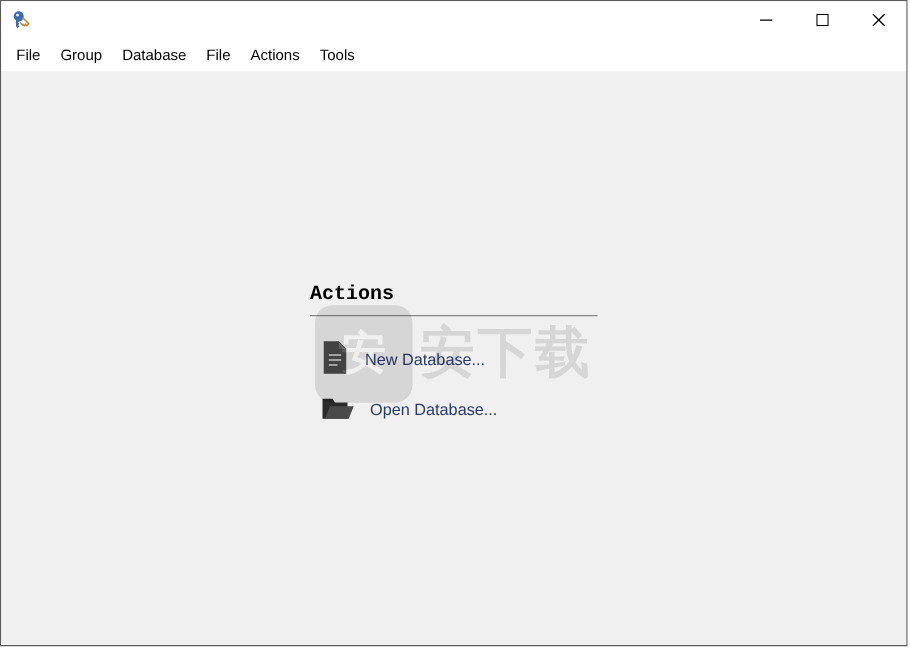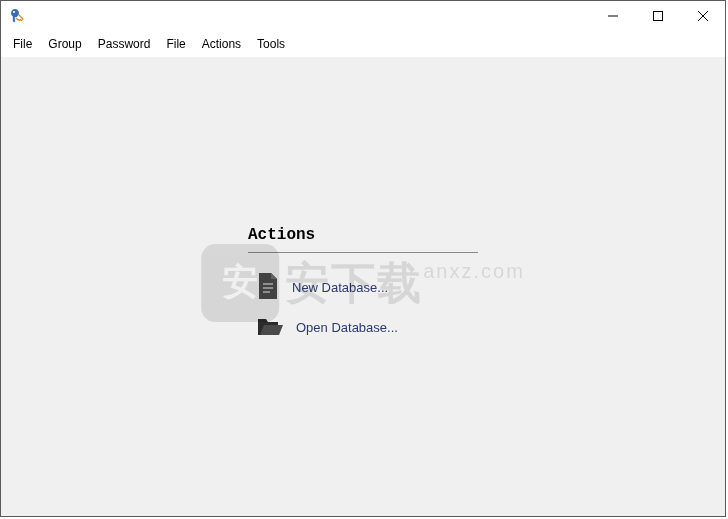--- a/index.html
+++ b/index.html
@@ -174,33 +174,32 @@
       <svg width="10" height="10" viewBox="0 0 10 10">
           <line x1="0" y1="0" x2="10" y2="10" stroke="currentColor" stroke-width="1"></line>
           <line x1="10" y1="0" x2="0" y2="10" stroke="currentColor" stroke-width="1"></line>
         </svg>
     </div>
   </div>
 
   <div class="menubar">
     <div class="menuitem">File</div>
     <div class="menuitem">Group</div>
-    <div class="menuitem">Password</div>
+    <div class="menuitem">Database</div>
     <div class="menuitem">File</div>
     <div class="menuitem">Actions</div>
     <div class="menuitem">Tools</div>
   </div>
 
   <div class="client">
 
     <div class="watermark">
       <div class="wm-box">安</div>
       <div class="wm-text">
         <span class="wm-big">安下载</span>
-        <span class="wm-small">anxz.com</span>
       </div>
     </div>
 
     <div class="actions-panel">
       <div class="actions-header">Actions</div>
 
       <div class="action-row">
         <span>
           <svg width="24" height="28" viewBox="0 0 24 28">
             <path d="M3 1 L15 1 L21 7 L21 27 L3 27 Z" fill="#4a4a4a"></path>

